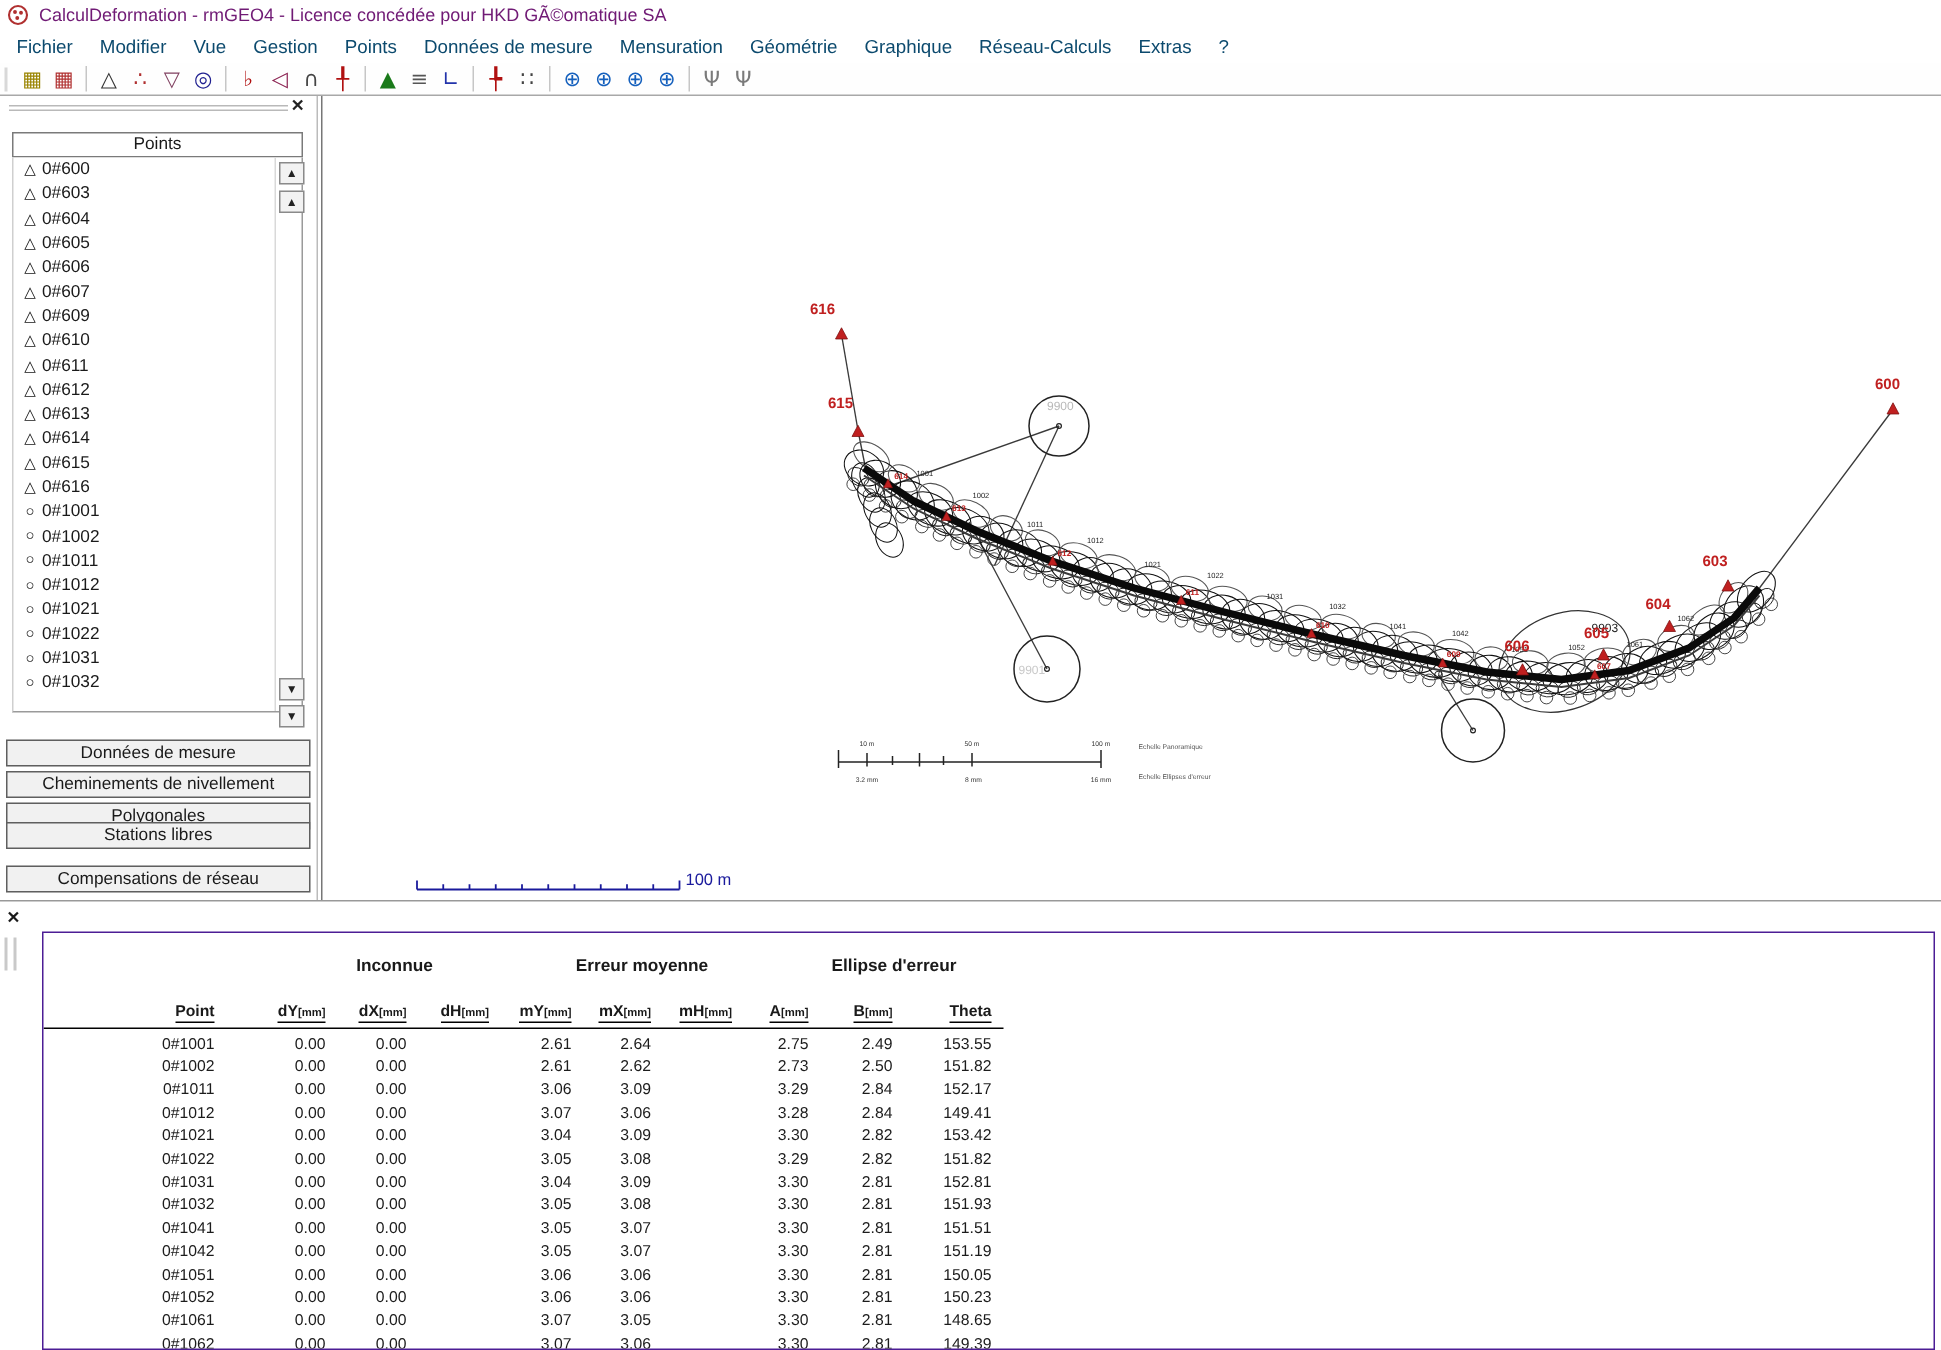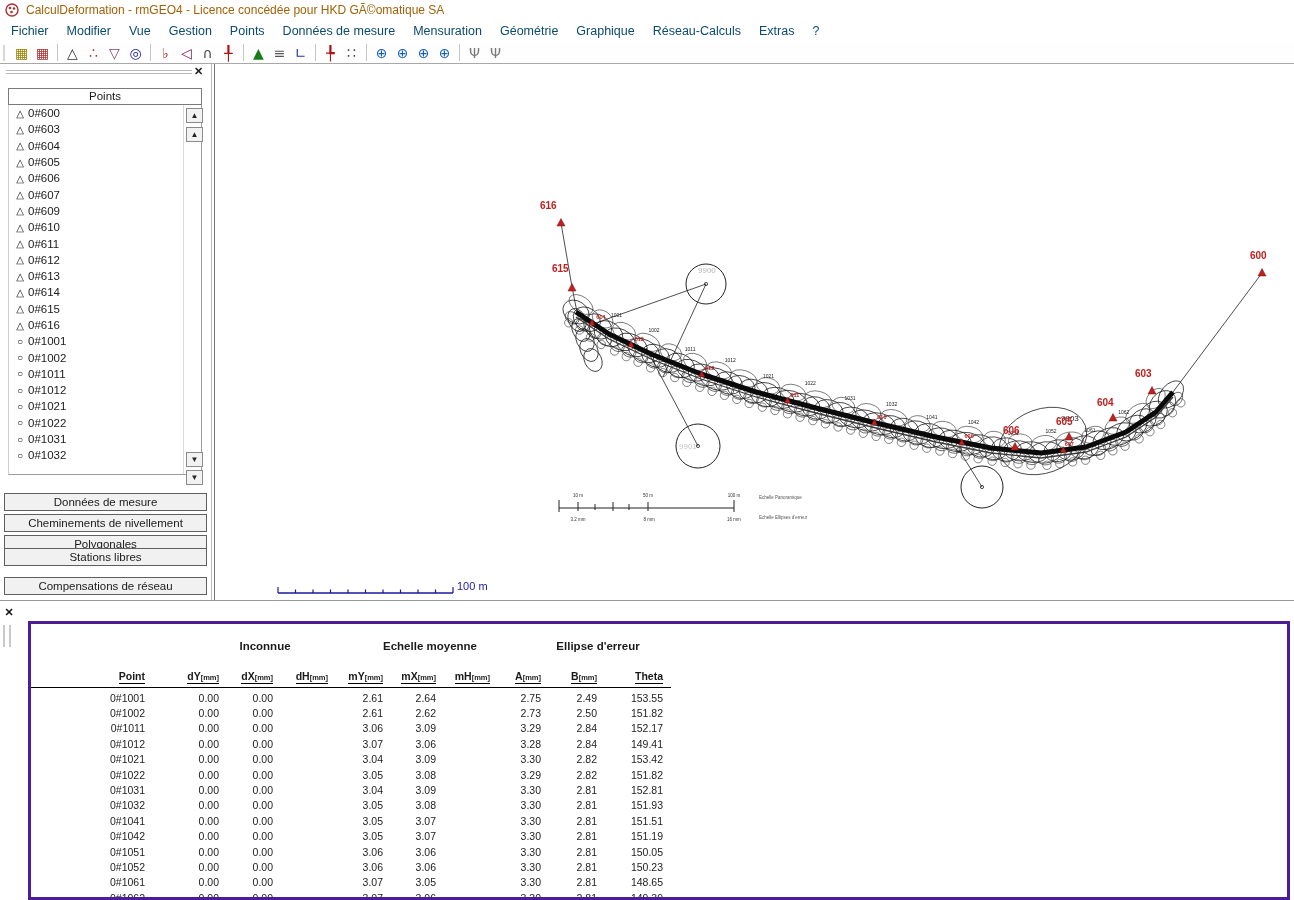--- a/index.html
+++ b/index.html
@@ -3,21 +3,21 @@
 <meta charset="utf-8">
 <style>
   * { margin:0; padding:0; box-sizing:border-box; }
   html,body { width:1294px; height:900px; background:#fff; overflow:hidden;
               font-family:"Liberation Sans", sans-serif; color:#1a1a1a; }
 
   
   #titlebar { position:absolute; left:0; top:0; width:1294px; height:20px;
               background:#fff; display:flex; align-items:center; padding-left:5px; }
   #app-icon { width:14px; height:14px; margin-right:7px; }
-  #title-text { font-size:12px; color:#a16207; }
+  #title-text { font-size:12px; color:#701a75; }
 
   
   #menubar { position:absolute; left:0; top:20px; width:1294px; height:22px;
              background:#fff; display:flex; align-items:center; padding-left:2px; }
   .menu-item { font-size:12.5px; padding:2px 9px; color:#0c4a6e; cursor:default; }
 
   
   #toolbar { position:absolute; left:0; top:42px; width:1294px; height:22px;
              background:#fefefe; display:flex; align-items:center; padding-left:2px;
              border-bottom:1px solid #a8a8a8; }
@@ -56,21 +56,21 @@
             background:#fff; border-left:1px solid #777; }
 
   
   #bottompanel { position:absolute; left:0; top:600px; width:1294px; height:300px;
                  background:#fff; border-top:1px solid #999; }
   #bp-close { position:absolute; left:3px; top:5px; width:12px; height:12px; font-size:11px;
               font-weight:bold; text-align:center; line-height:12px; cursor:default; }
   #bp-grip { position:absolute; left:3px; top:24px; width:8px; height:22px;
              border-left:2px solid #c9c9c9; border-right:2px solid #c9c9c9; }
   #tablebox { position:absolute; left:28px; top:20px; width:1262px; height:279px;
-              border:3px solid #4c1d95; background:#fff; overflow:hidden; }
+              border:1px solid #4c1d95; background:#fff; overflow:hidden; }
   .grp-h { position:absolute; top:16px; transform:translateX(-50%); font-weight:bold;
            font-size:11.5px; white-space:nowrap; }
   #col-row { position:absolute; left:4px; top:46px; display:grid;
              grid-template-columns:110px 74px 54px 55px 55px 53px 54px 51px 56px 66px; }
   #col-row .cell { text-align:right; font-size:10.5px; font-weight:bold; }
   #col-row .cell span.u { border-bottom:1px solid #000; padding-bottom:1px; }
   .sub { font-size:7.5px;margin-top:20px; }
   #hdr-line { position:absolute; left:0px; top:63px; width:640px; height:1px; background:#000; }
   #rows { position:absolute; left:4px; top:66px; }
   .trow { display:grid; grid-template-columns:110px 74px 54px 55px 55px 53px 54px 51px 56px 66px;
@@ -517,21 +517,21 @@
       <line x1="238" y1="523" x2="238" y2="529" stroke="#1a1a9c" stroke-width="1.2"></line>
       <text x="242" y="526" font-size="11" fill="#1a1a9c">100 m</text>
     </svg></div>
 
 <div id="bottompanel">
   <div id="bp-close">✕</div>
   <div id="bp-grip"></div>
   <div id="tablebox">
     <div id="grp-row">
         <div class="grp-h" style="left: 234px;">Inconnue</div>
-        <div class="grp-h" style="left: 399px;">Echelle moyenne</div>
+        <div class="grp-h" style="left: 399px;">Erreur moyenne</div>
         <div class="grp-h" style="left: 567px;">Ellipse d'erreur</div>
       </div>
     <div id="col-row">
         <div class="cell"><span class="u"><span>Point</span></span></div>
         <div class="cell"><span class="u"><span>dY</span><span class="sub">[mm]</span></span></div>
         <div class="cell"><span class="u"><span>dX</span><span class="sub">[mm]</span></span></div>
         <div class="cell"><span class="u"><span>dH</span><span class="sub">[mm]</span></span></div>
         <div class="cell"><span class="u"><span>mY</span><span class="sub">[mm]</span></span></div>
         <div class="cell"><span class="u"><span>mX</span><span class="sub">[mm]</span></span></div>
         <div class="cell"><span class="u"><span>mH</span><span class="sub">[mm]</span></span></div>

